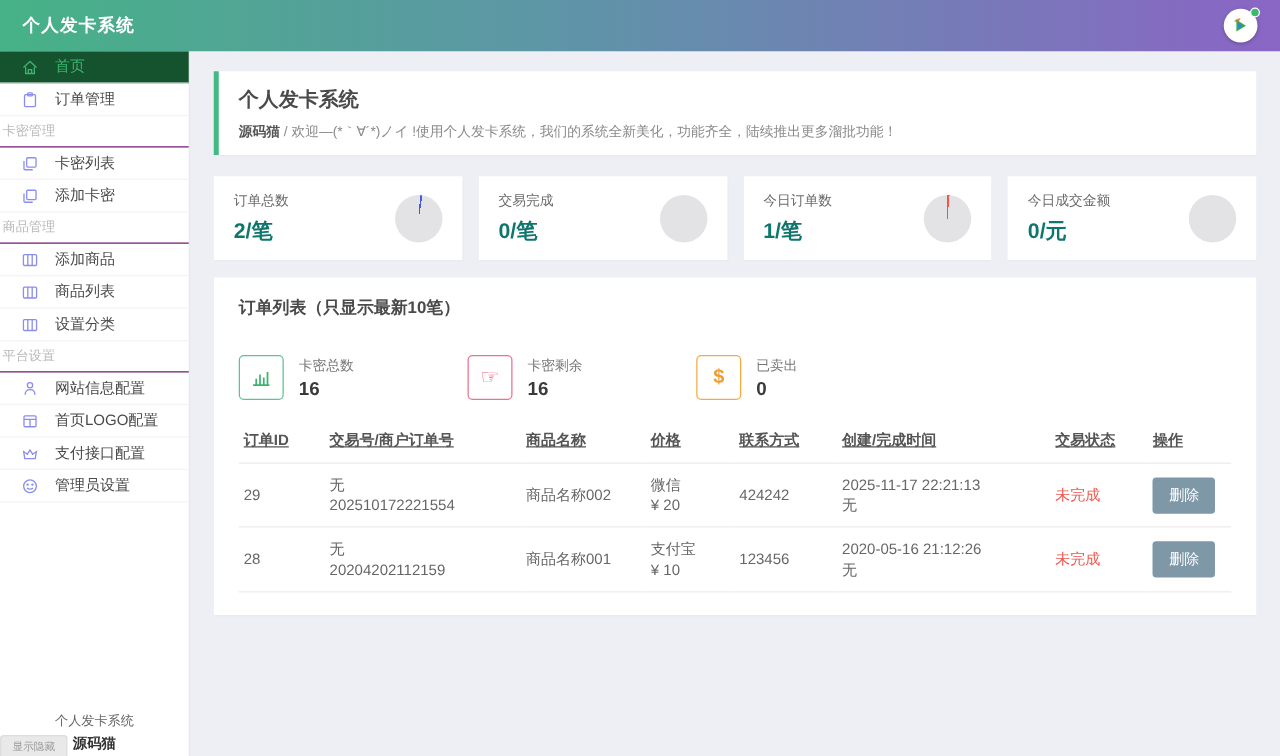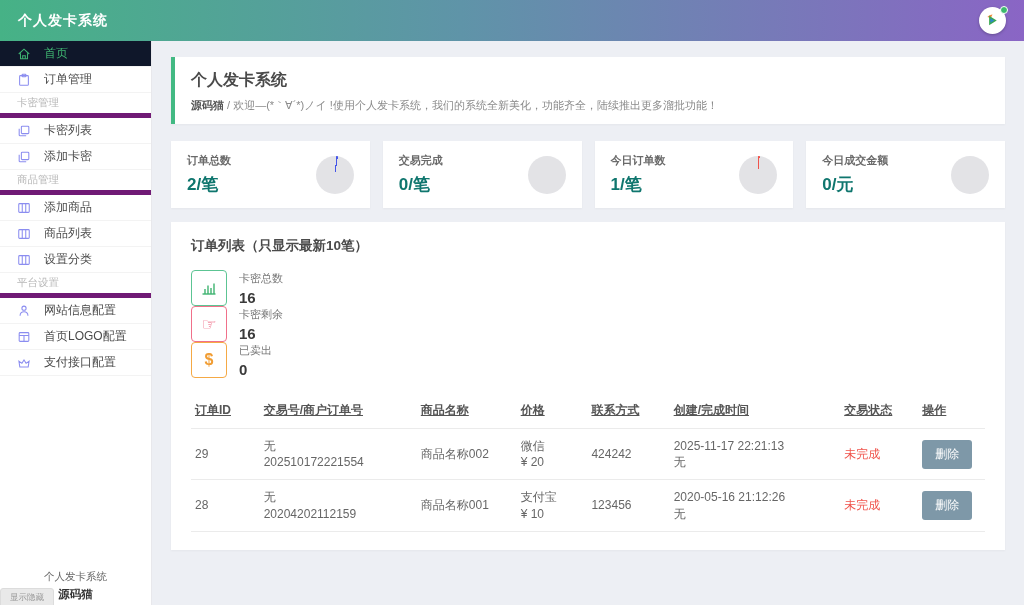--- a/index.html
+++ b/index.html
@@ -16,53 +16,53 @@
   .avatar svg { width:17px; height:17px; }
   .avatar .dot { position:absolute; top:-1px; right:-2px; width:8px; height:8px; border-radius:50%;
     background:#3cb96d; border:1px solid #fff; }
 
   
   .sidebar { position:absolute; top:41px; left:0; width:152px; height:564px; background:#fff;
     border-right:1px solid #e8e8ec; }
   .menu-item { height:26px; display:flex; align-items:center; padding-left:17px;
     border-bottom:1px solid #f3f3f3; font-size:12px; color:#4a4a4a; cursor:pointer; }
   .menu-item .mi { width:14px; height:14px; margin-right:13px; color:#8b8df0; flex:0 0 auto; }
-  .menu-item.active { background:#0f172a; color:#3eb370; }
+  .menu-item.active { background:#14532d; color:#3eb370; }
   .menu-item.active .mi { color:#3eb370; }
-  .menu-section { height:25px; display:flex; align-items:center; padding-left:17px;
-    border-bottom:5px solid #701a75; font-size:10.5px; color:#b8b8b8; }
+  .menu-section { height:25px; display:flex; align-items:center; padding-left:2px;
+    border-bottom:1px solid #701a75; font-size:10.5px; color:#b8b8b8; }
   .mi svg { width:14px; height:14px; display:block; }
   .sidebar-footer { position:absolute; bottom:3px; left:0; width:100%; text-align:center; }
   .sf-line1 { font-size:10.5px; color:#666; }
   .sf-line2 { font-size:11.5px; color:#333; font-weight:bold; margin-top:3px; }
   .status-pill { position:absolute; bottom:-6px; left:0; background:#e9e9e9; color:#9a9a9a;
     font-size:8.5px; padding:3px 9px 6px; border-radius:3px 3px 0 0; border:1px solid #dcdcdc; }
 
   
   .main { position:absolute; top:41px; left:152px; width:872px; height:564px; padding:16px 19px; }
 
   .banner { background:#fff; border-left:4px solid #42b983; padding:13px 16px 11px;
     box-shadow:0 1px 2px rgba(0,0,0,.04); }
   .banner-title { font-size:16px; font-weight:bold; color:#4a4a4a; }
   .banner-sub { font-size:11px; color:#8a8a8a; margin-top:7px; }
   .banner-sub b { color:#555; }
 
   .stats-row { display:flex; gap:13px; margin-top:17px; }
   .stat-card { flex:1; background:#fff; height:67px; padding:12px 16px;
     display:flex; align-items:center; justify-content:space-between; box-shadow:0 1px 2px rgba(0,0,0,.04); }
-  .stat-label { font-size:11px; color:#6a6a6a;font-weight:bold; }
+  .stat-label { font-size:11px; color:#6a6a6a; }
   .stat-value { font-size:17px; font-weight:bold; color:#0f766e; margin-top:5px; }
   .pie { width:38px; height:38px; border-radius:50%; background:#e3e3e6; }
   .pie.blue { background:conic-gradient(from 3deg,#4556e8 0deg 6deg,#e3e3e6 6deg 360deg); }
   .pie.red  { background:conic-gradient(from 0deg,#f0544c 0deg 5deg,#e3e3e6 5deg 360deg); }
 
   .order-panel { background:#fff; margin-top:14px; padding:15px 20px 18px; box-shadow:0 1px 2px rgba(0,0,0,.04); }
   .panel-title { font-size:13.5px; font-weight:bold; color:#4a4a4a; }
 
-  .mini-stats { display:flex; margin-top:15px;flex-direction:column; }
+  .mini-stats { display:flex; margin-top:29px; }
   .mini-stat { width:183px; display:flex; align-items:center; }
   .mini-icon { width:36px; height:36px; border:1px solid; border-radius:4px;
     display:flex; align-items:center; justify-content:center; margin-right:12px; }
   .mini-icon.green  { border-color:#5cc493; color:#3eb370; }
   .mini-icon.pink   { border-color:#f0708a; color:#ec5a78; font-size:17px; }
   .mini-icon.orange { border-color:#f5a945; color:#f19d33; font-size:16px; font-weight:bold; }
   .mini-label { font-size:11px; color:#777; }
   .mini-value { font-size:15px; font-weight:bold; color:#3a3a3a; margin-top:3px; }
 
   table.orders { width:100%; border-collapse:collapse; table-layout:fixed; margin-top:15px; }
@@ -198,20 +198,31 @@
 
   <div class="menu-item">
     <span class="mi">
       <svg viewBox="0 0 16 16" fill="none" stroke="currentColor" stroke-width="1.2">
           <path d="M3.2 12.5 L2.2 6 L5.6 8.4 L8 4.5 L10.4 8.4 L13.8 6 L12.8 12.5 Z"></path>
         </svg>
     </span>
     <span>支付接口配置</span>
   </div>
 
+  <div class="menu-item">
+    <span class="mi">
+      <svg viewBox="0 0 16 16" fill="none" stroke="currentColor" stroke-width="1.2">
+          <circle cx="8" cy="8" r="5.8"></circle>
+          <circle cx="5.8" cy="6.5" r="0.5" fill="currentColor"></circle>
+          <circle cx="10.2" cy="6.5" r="0.5" fill="currentColor"></circle>
+          <path d="M5.3 9.5 C6.2 11 9.8 11 10.7 9.5"></path>
+        </svg>
+    </span>
+    <span>管理员设置</span>
+  </div>
 
   <div class="sidebar-footer">
     <div class="sf-line1">个人发卡系统</div>
     <div class="sf-line2">源码猫</div>
   </div>
   <div class="status-pill">显示隐藏</div>
 </div>
 
 <div class="main">
 

